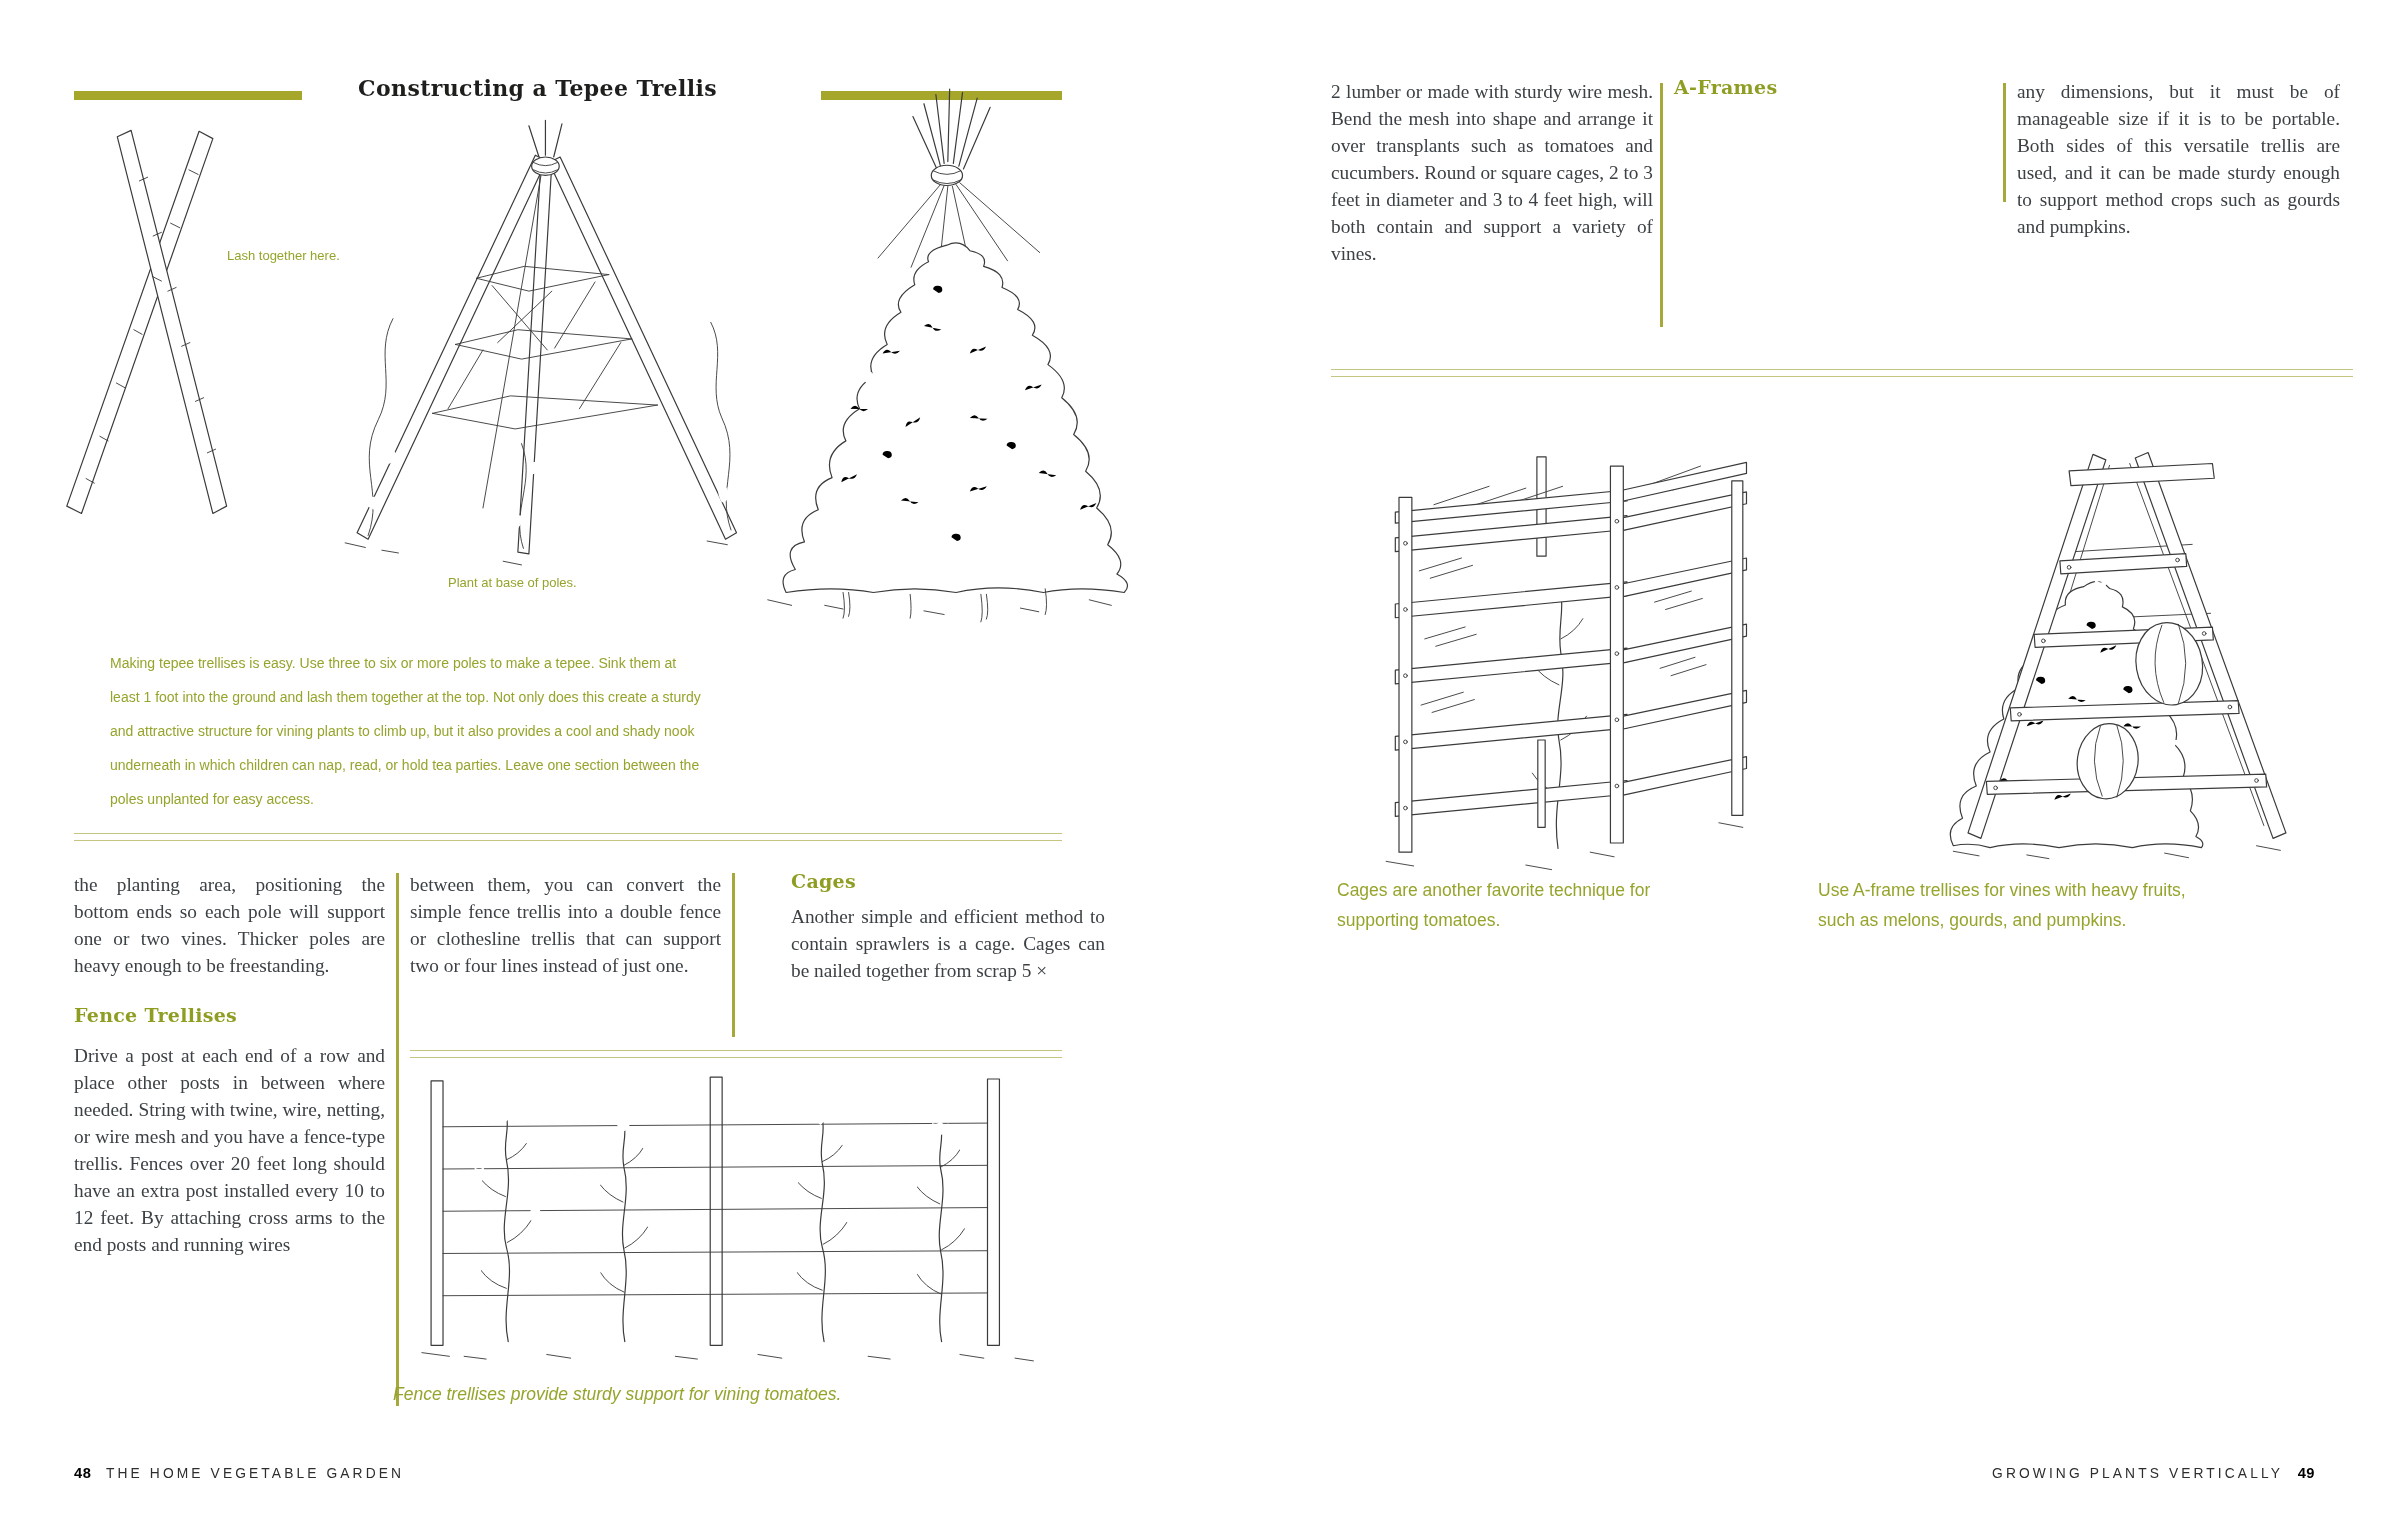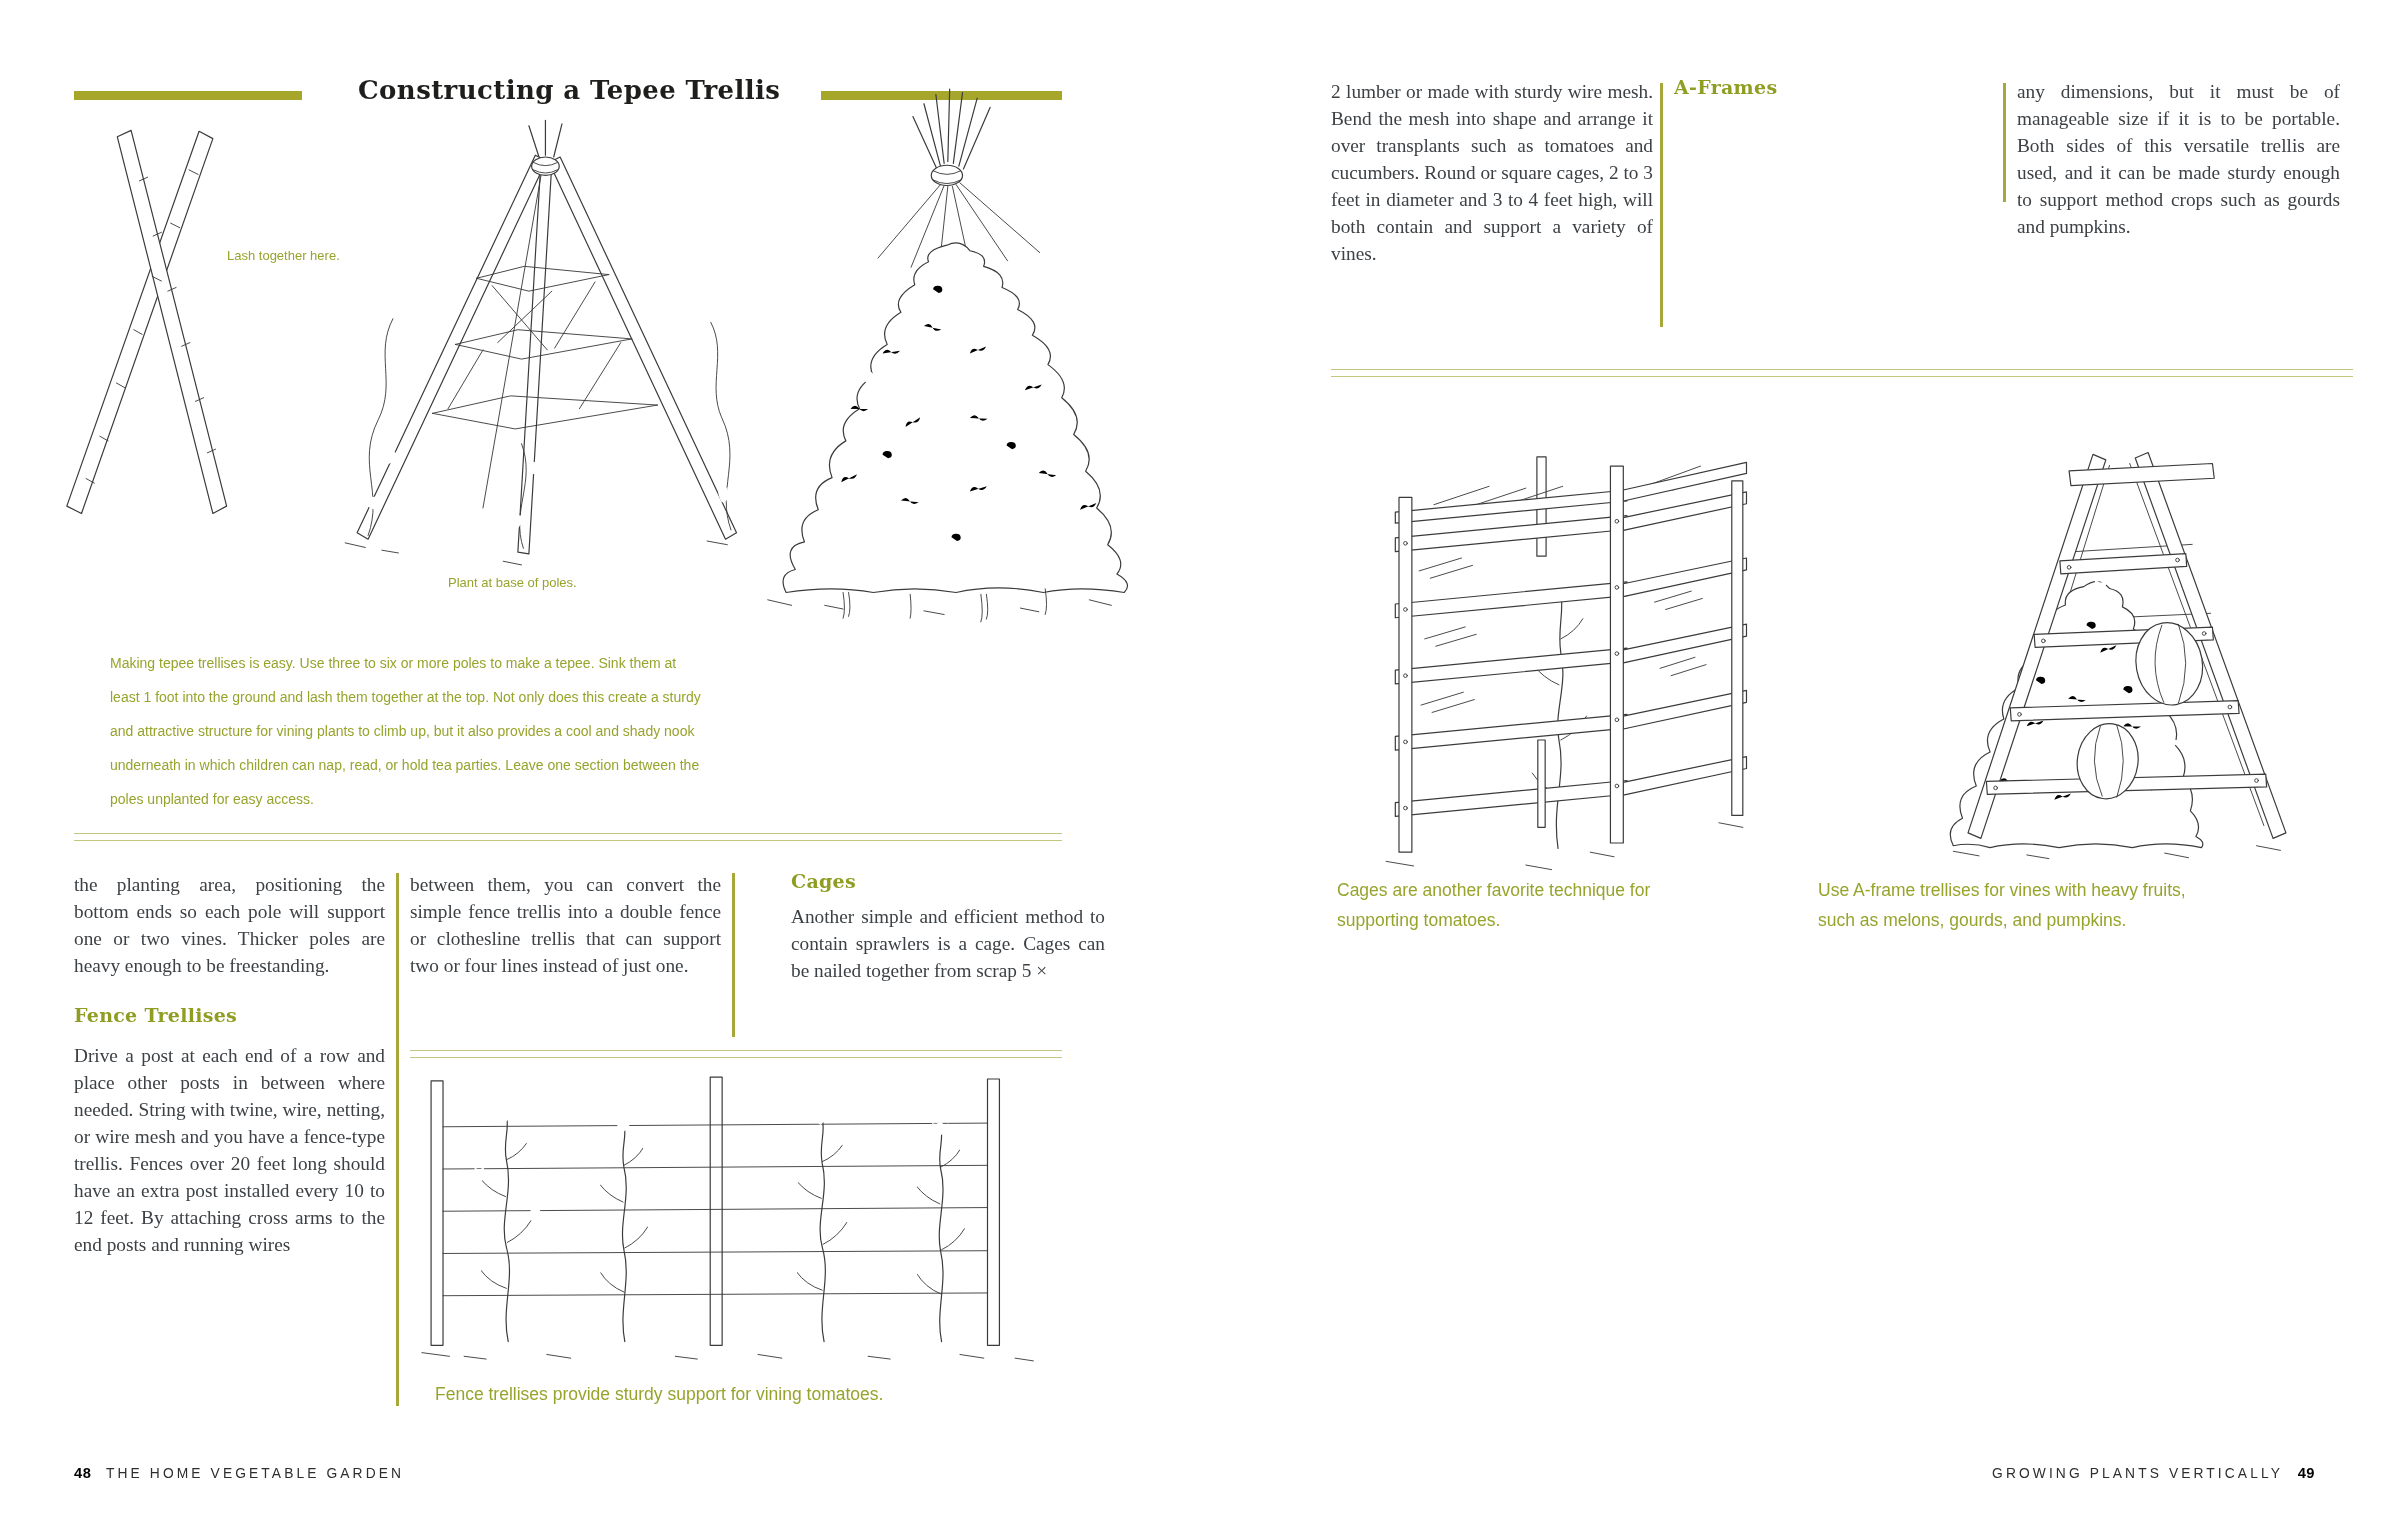--- a/index.html
+++ b/index.html
@@ -1,21 +1,21 @@
 <!DOCTYPE html>
 <html style="font-size:14.7px"><head>
 <meta charset="utf-8">
 <style>
   html,body{margin:0;padding:0;background:#ffffff;}
   .spread{position:relative;width:2389px;height:1536px;background:#fff;overflow:hidden;
           font-family:"Liberation Serif",serif;color:#3c4145;}
   
   .bar{position:absolute;height:9.2px;background:#a5a62a;}
   .title{position:absolute;margin:0;font-family:"DejaVu Serif",serif;font-weight:700;
-         font-size:26px;color:#1e1e1c;letter-spacing:0.4px;white-space:nowrap;}
+         font-size:22px;color:#1e1e1c;letter-spacing:0.4px;white-space:nowrap;}
   
   .gsans{font-family:"Liberation Sans",sans-serif;color:#97a42c;}
   .intro{position:absolute;font-size:14px;line-height:34px;white-space:pre-line;margin:0;}
   .label{position:absolute;font-size:13px;white-space:nowrap;}
   .caption{position:absolute;font-size:17.5px;line-height:30px;white-space:pre-line;margin:0;}
   
   .divider{position:absolute;height:6.4px;border-top:1.8px solid #c4c57f;border-bottom:1.8px solid #c4c57f;}
   .vrule{position:absolute;width:2.8px;background:#a6a83a;}
   
   .col{position:absolute;font-size:19.3px;line-height:27px;text-align:justify;}
@@ -215,21 +215,21 @@
         <use href="#leaf" transform="translate(553,226) rotate(-28)"></use>
         <use href="#leaf" transform="translate(606,176) rotate(26)"></use>
         <use href="#leaf" transform="translate(553,130) rotate(-26)"></use>
         <use href="#leaf" transform="translate(601,92) rotate(30)"></use>
         <use href="#leaf" transform="translate(578,74) rotate(2)"></use>
         <use href="#tuft" transform="translate(573,302)"></use>
       </g>
       <path class="thin" d="M14,310 l30,4 M60,314 l24,3 M150,312 l26,4 M290,314 l24,3 M380,312 l26,4 M500,314 l24,3 M600,312 l26,4 M660,316 l20,3"></path>
     </svg>
 
-    <p class="caption gsans" style="left:435px;top:1379px;width:634px;">Fence trellises provide sturdy support for vining tomatoes.</p>
+    <p class="caption gsans" style="left:393px;top:1379px;width:634px;font-style:italic;">Fence trellises provide sturdy support for vining tomatoes.</p>
 
     <footer class="footer" style="left:74px;top:1465px;">
       <span class="pagenum">48</span><span class="sp"></span><span>THE HOME VEGETABLE GARDEN</span>
     </footer>
   </section>
 
   <section>
 
     <div class="col" style="left:1331px;top:78px;width:322px;">
       <p>2 lumber or made with sturdy wire mesh. Bend the mesh into shape and arrange it over transplants such as tomatoes and cucumbers. Round or square cages, 2 to 3 feet in diameter and 3 to 4 feet high, will both contain and support a variety of vines.</p>

